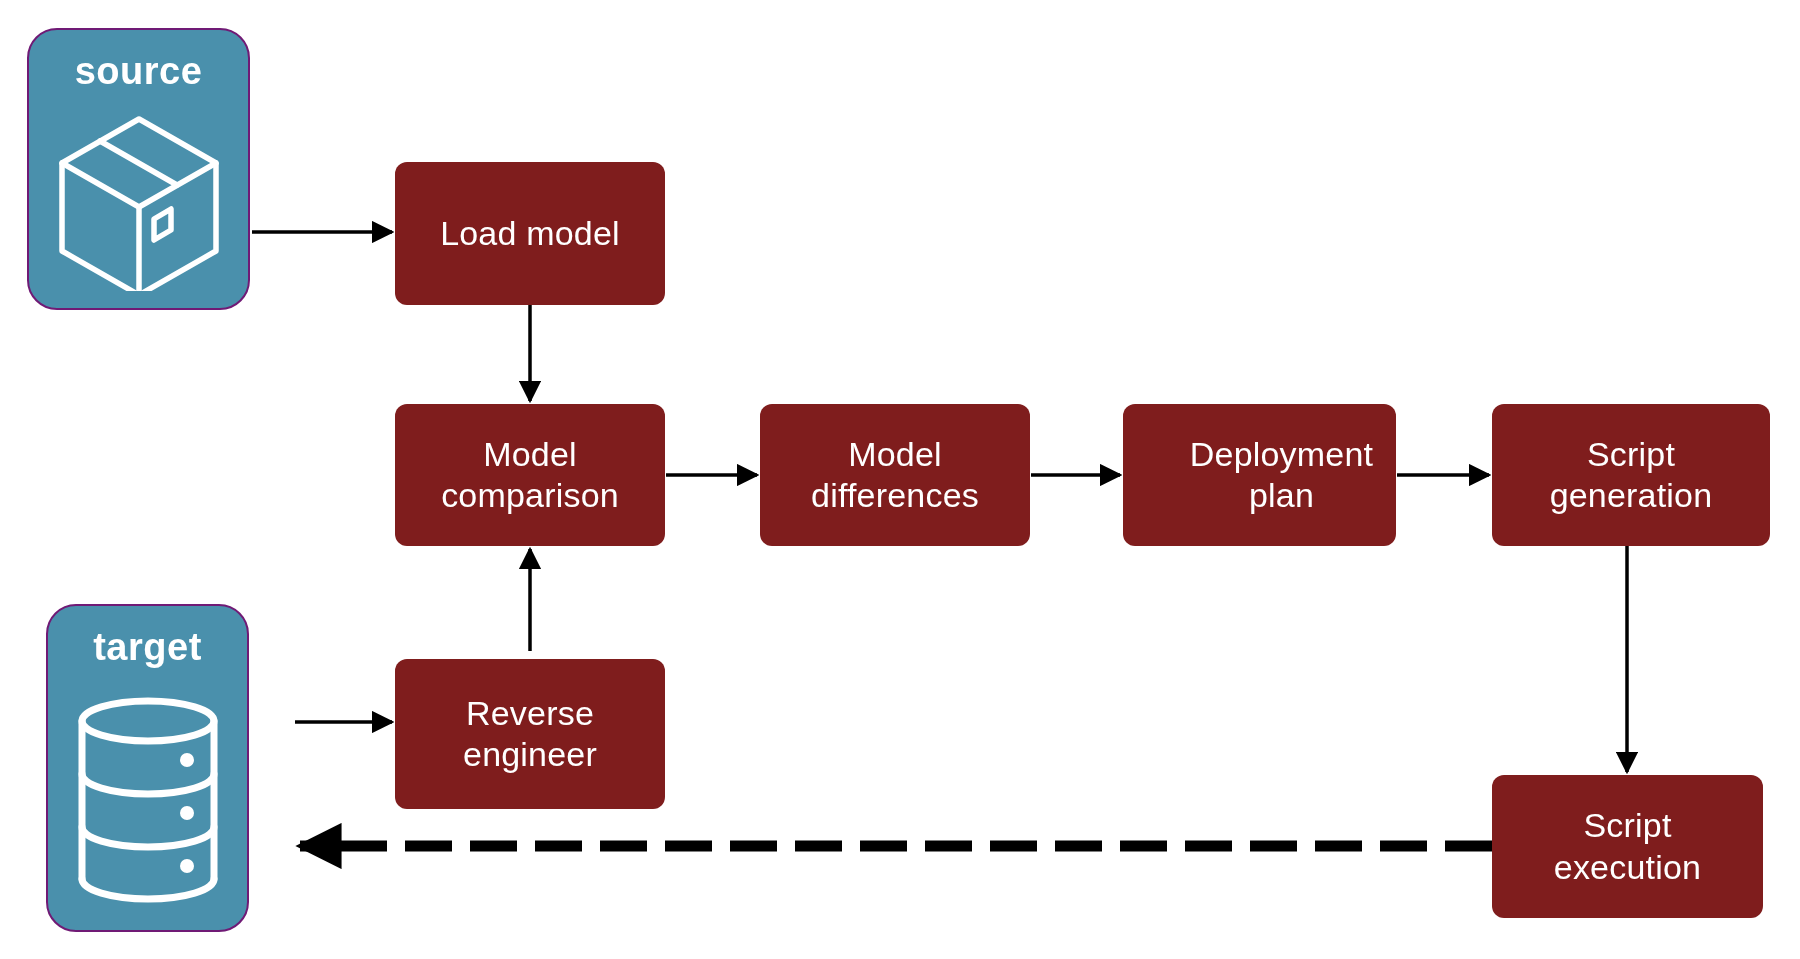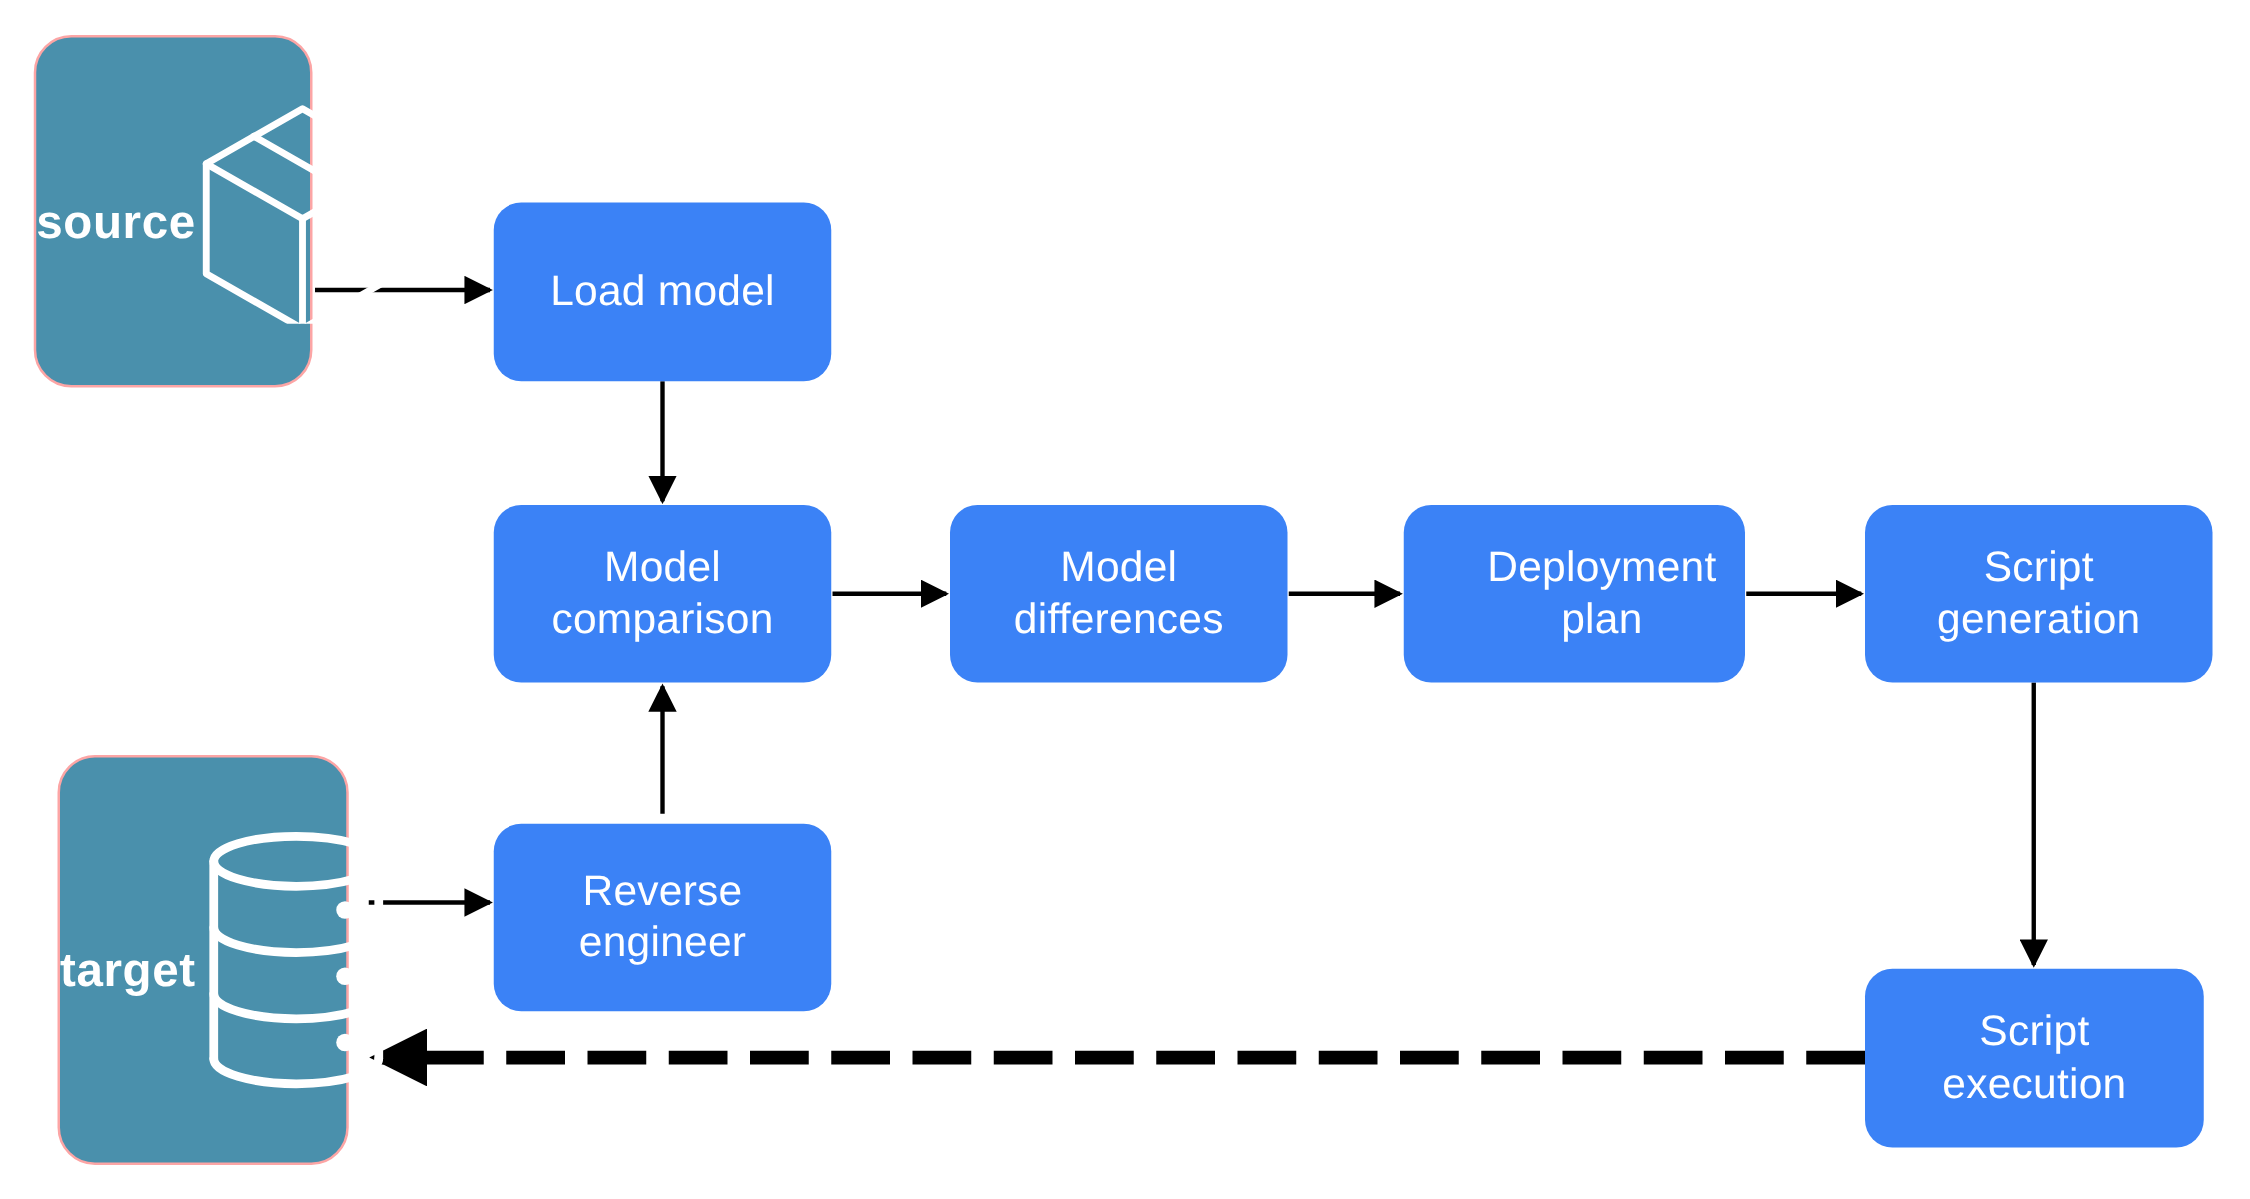--- a/index.html
+++ b/index.html
@@ -22,30 +22,30 @@
     box-sizing: border-box;
     display: flex;
     align-items: center;
     justify-content: center;
     text-align: center;
     color: #ffffff;
     line-height: 1.22;
     white-space: pre-line;
   }
   .node.process {
-    background: #3b82f6;
-    border-radius: 22px;
+    background: #7f1d1d;
+    border-radius: 12px;
     font-size: 34px;
     letter-spacing: 0.2px;
   }
   .node.endpoint {
     background: #4a90ac;
-    border: 2px solid #fca5a5;
+    border: 2px solid #701a75;
     border-radius: 30px;
-    flex-direction: row;
+    flex-direction: column;
     justify-content: flex-start;
   }
   .endpoint-label {
     font-weight: bold;
     font-size: 38px;
     letter-spacing: 0.5px;
     margin-top: 18px;
   }
   .endpoint-icon {
     flex: 1;
@@ -108,21 +108,21 @@
           <path d="M 85 8 L 162 52 L 162 140 L 85 184 L 8 140 L 8 52 Z"></path>
           <path d="M 8 52 L 85 96 L 162 52"></path>
           <path d="M 85 96 L 85 184"></path>
           <path d="M 46 30 L 123 74"></path>
           <path d="M 100 108 L 117 98 L 117 119 L 100 129 Z"></path>
         </g>
       </svg>
     </div>
   </div>
 
-  <div class="node endpoint" style="left:46px; top:604px; width:233px; height:328px;">
+  <div class="node endpoint" style="left:46px; top:604px; width:203px; height:328px;">
     <div class="endpoint-label">target</div>
     <div class="endpoint-icon">
       <svg width="160" height="210" viewBox="0 0 160 210" xmlns="http://www.w3.org/2000/svg">
         <g fill="none" stroke="#ffffff" stroke-width="7" stroke-linejoin="round" stroke-linecap="round">
           <ellipse cx="80" cy="26" rx="66" ry="20"></ellipse>
           <path d="M 14 26 L 14 184"></path>
           <path d="M 146 26 L 146 184"></path>
           <path d="M 14 184 A 66 20 0 0 0 146 184"></path>
           <path d="M 14 79 A 66 20 0 0 0 146 79"></path>
           <path d="M 14 132 A 66 20 0 0 0 146 132"></path>

